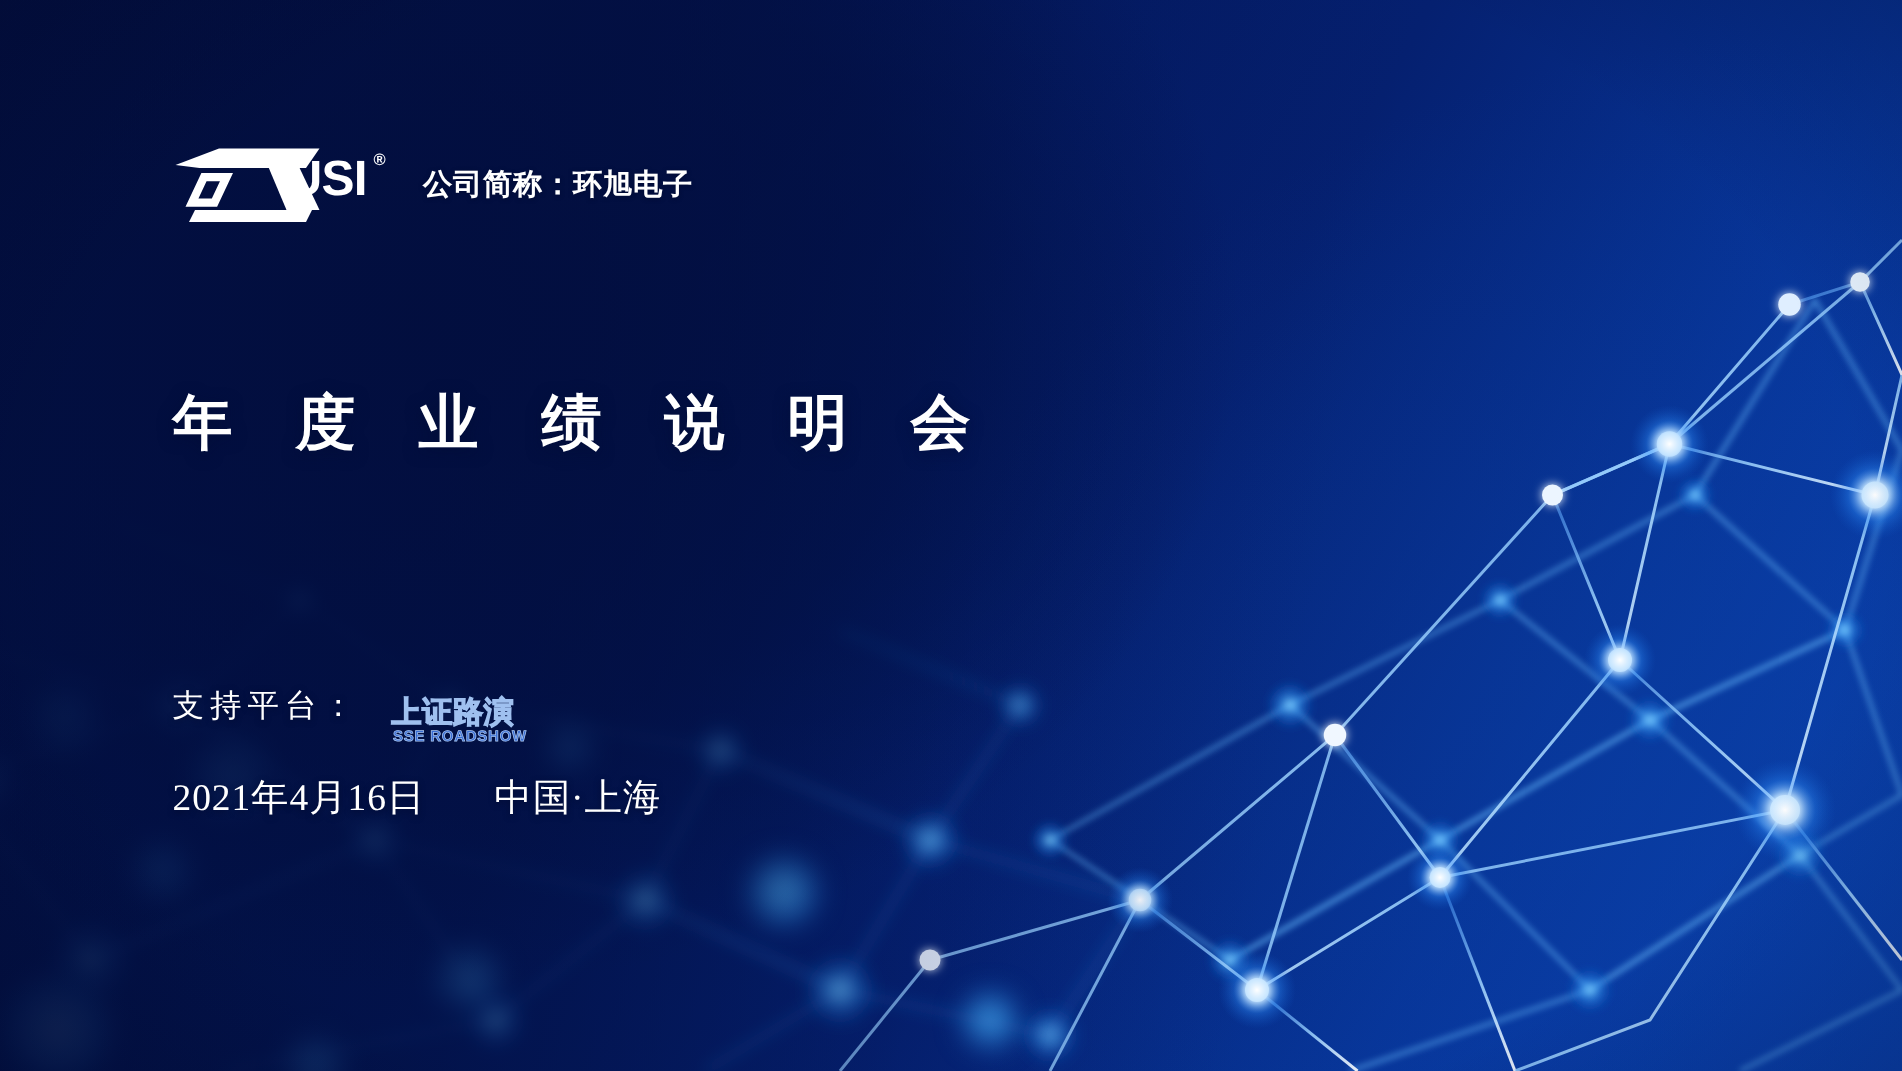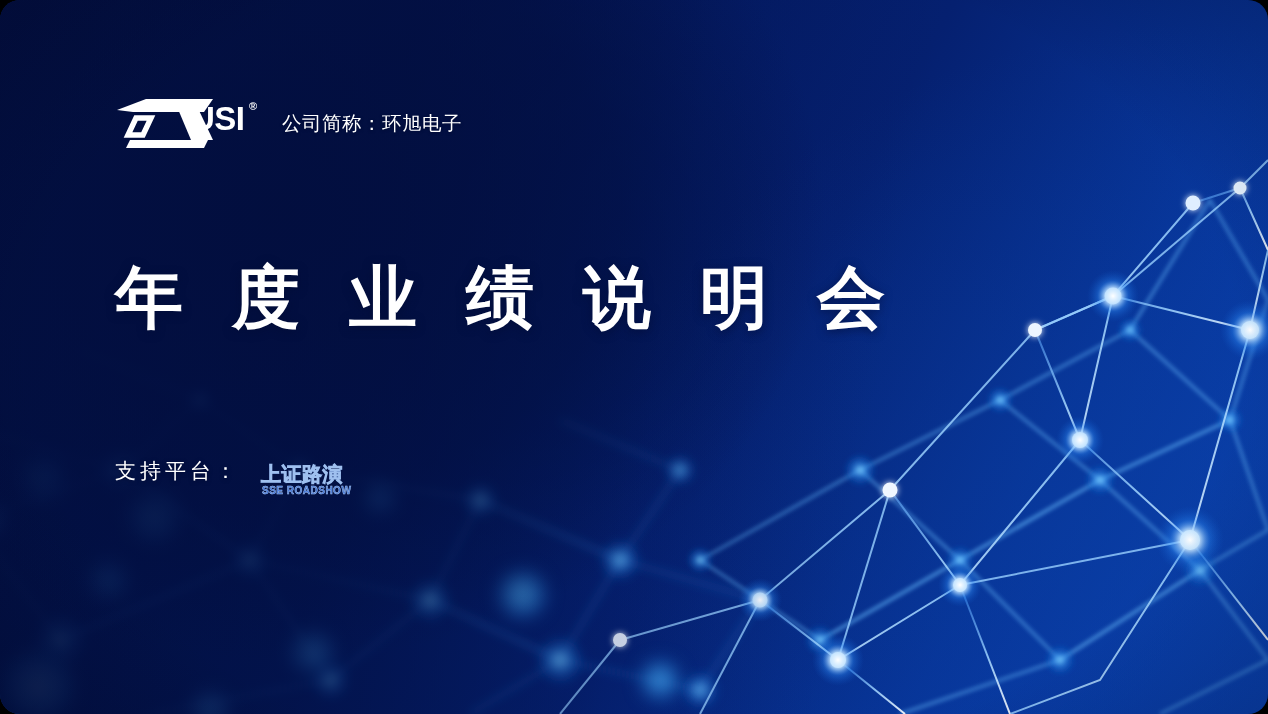--- a/index.html
+++ b/index.html
@@ -7,21 +7,20 @@
 
   .poster{
     position:relative;
     width:1268px; height:714px;
     overflow:hidden;
     font-family:"Liberation Sans", sans-serif;
     background:
       radial-gradient(ellipse 900px 700px at 8% 18%, #04196090 0%, #04165000 62%),
       radial-gradient(ellipse 1000px 820px at 95% 72%, #0a3fa070 0%, #0a3fa000 60%),
       linear-gradient(118deg, #031246 0%, #03175a 34%, #052070 58%, #073498 78%, #0a44b8 100%);
-    border-radius: 20px;
   }
 
   
   .bg-layer{ position:absolute; inset:0; }
   .mesh-svg{ position:absolute; inset:0; width:100%; height:100%; }
 
   .vignette{
     position:absolute; inset:0;
     background:
       radial-gradient(ellipse 760px 620px at 22% 30%, rgba(2,14,62,.92) 0%, rgba(2,14,62,.55) 45%, rgba(2,14,62,0) 72%),
@@ -46,21 +45,21 @@
     display:flex; align-items:center; gap:22px;
   }
   .logo-mark{ width:145px; height:62px; display:block; }
   .company-info{
     display:flex; flex-direction:column; gap:4px;
     color:#ffffff;
     font-size:19.5px; line-height:1.45;
     letter-spacing:.5px;
     text-shadow:0 1px 3px rgba(0,10,45,.75);
   }
-  .company-info div{ white-space:nowrap; }
+  .company-info div{ white-space:nowrap;font-weight:bold; }
 
   
   .title-block{ position:absolute; left:115px; top:238px; }
   .title-line1{
     display:flex; align-items:center;
     font-family:"Liberation Serif", serif;
     color:#ffffff;
     white-space:nowrap;
   }
   .year{
@@ -74,21 +73,21 @@
     margin-right:18px; opacity:.95;
   }
   .company-name{
     font-size:47px; font-weight:700; line-height:1;
     letter-spacing:1px;
     text-shadow:0 2px 8px rgba(0,12,50,.6);
   }
   .title-line2{
     margin-top:22px;
     font-family:"Liberation Serif", serif;
-    font-size:68px; font-weight:700; color:#ffffff;
+    font-size:40px; font-weight:700; color:#ffffff;
     letter-spacing:16px; line-height:1.12;
     white-space:nowrap;
     text-shadow:0 2px 10px rgba(0,12,50,.6);
   }
 
   
   .footer{ position:absolute; left:115px; top:458px; }
   .platform-row{ display:flex; align-items:flex-start; gap:20px; }
   .platform-label{
     color:#ffffff; font-size:21px; letter-spacing:4px;
@@ -287,16 +286,20 @@
     <div class="footer">
       <div class="platform-row">
         <span class="platform-label">支持平台：</span>
 
         <svg class="sse-logo" width="130" height="40" viewBox="0 0 260 80">
           <text x="2" y="44" font-family="Liberation Sans, sans-serif" font-size="40" font-weight="700" fill="#2f63cf" stroke="#9fc0ef" stroke-width="1.6" letter-spacing="1">上证路演</text>
           <text x="4" y="70" font-family="Liberation Sans, sans-serif" font-size="20" font-weight="700" fill="#3a6ed6" stroke="#a8c6f0" stroke-width="1" letter-spacing="1">SSE ROADSHOW</text>
         </svg>
       </div>
 
+      <div class="date-row">
+        <span>2021年4月16日</span>
+        <span>中国·上海</span>
+      </div>
     </div>
 
   </div>
 </div>
 
 </body></html>

